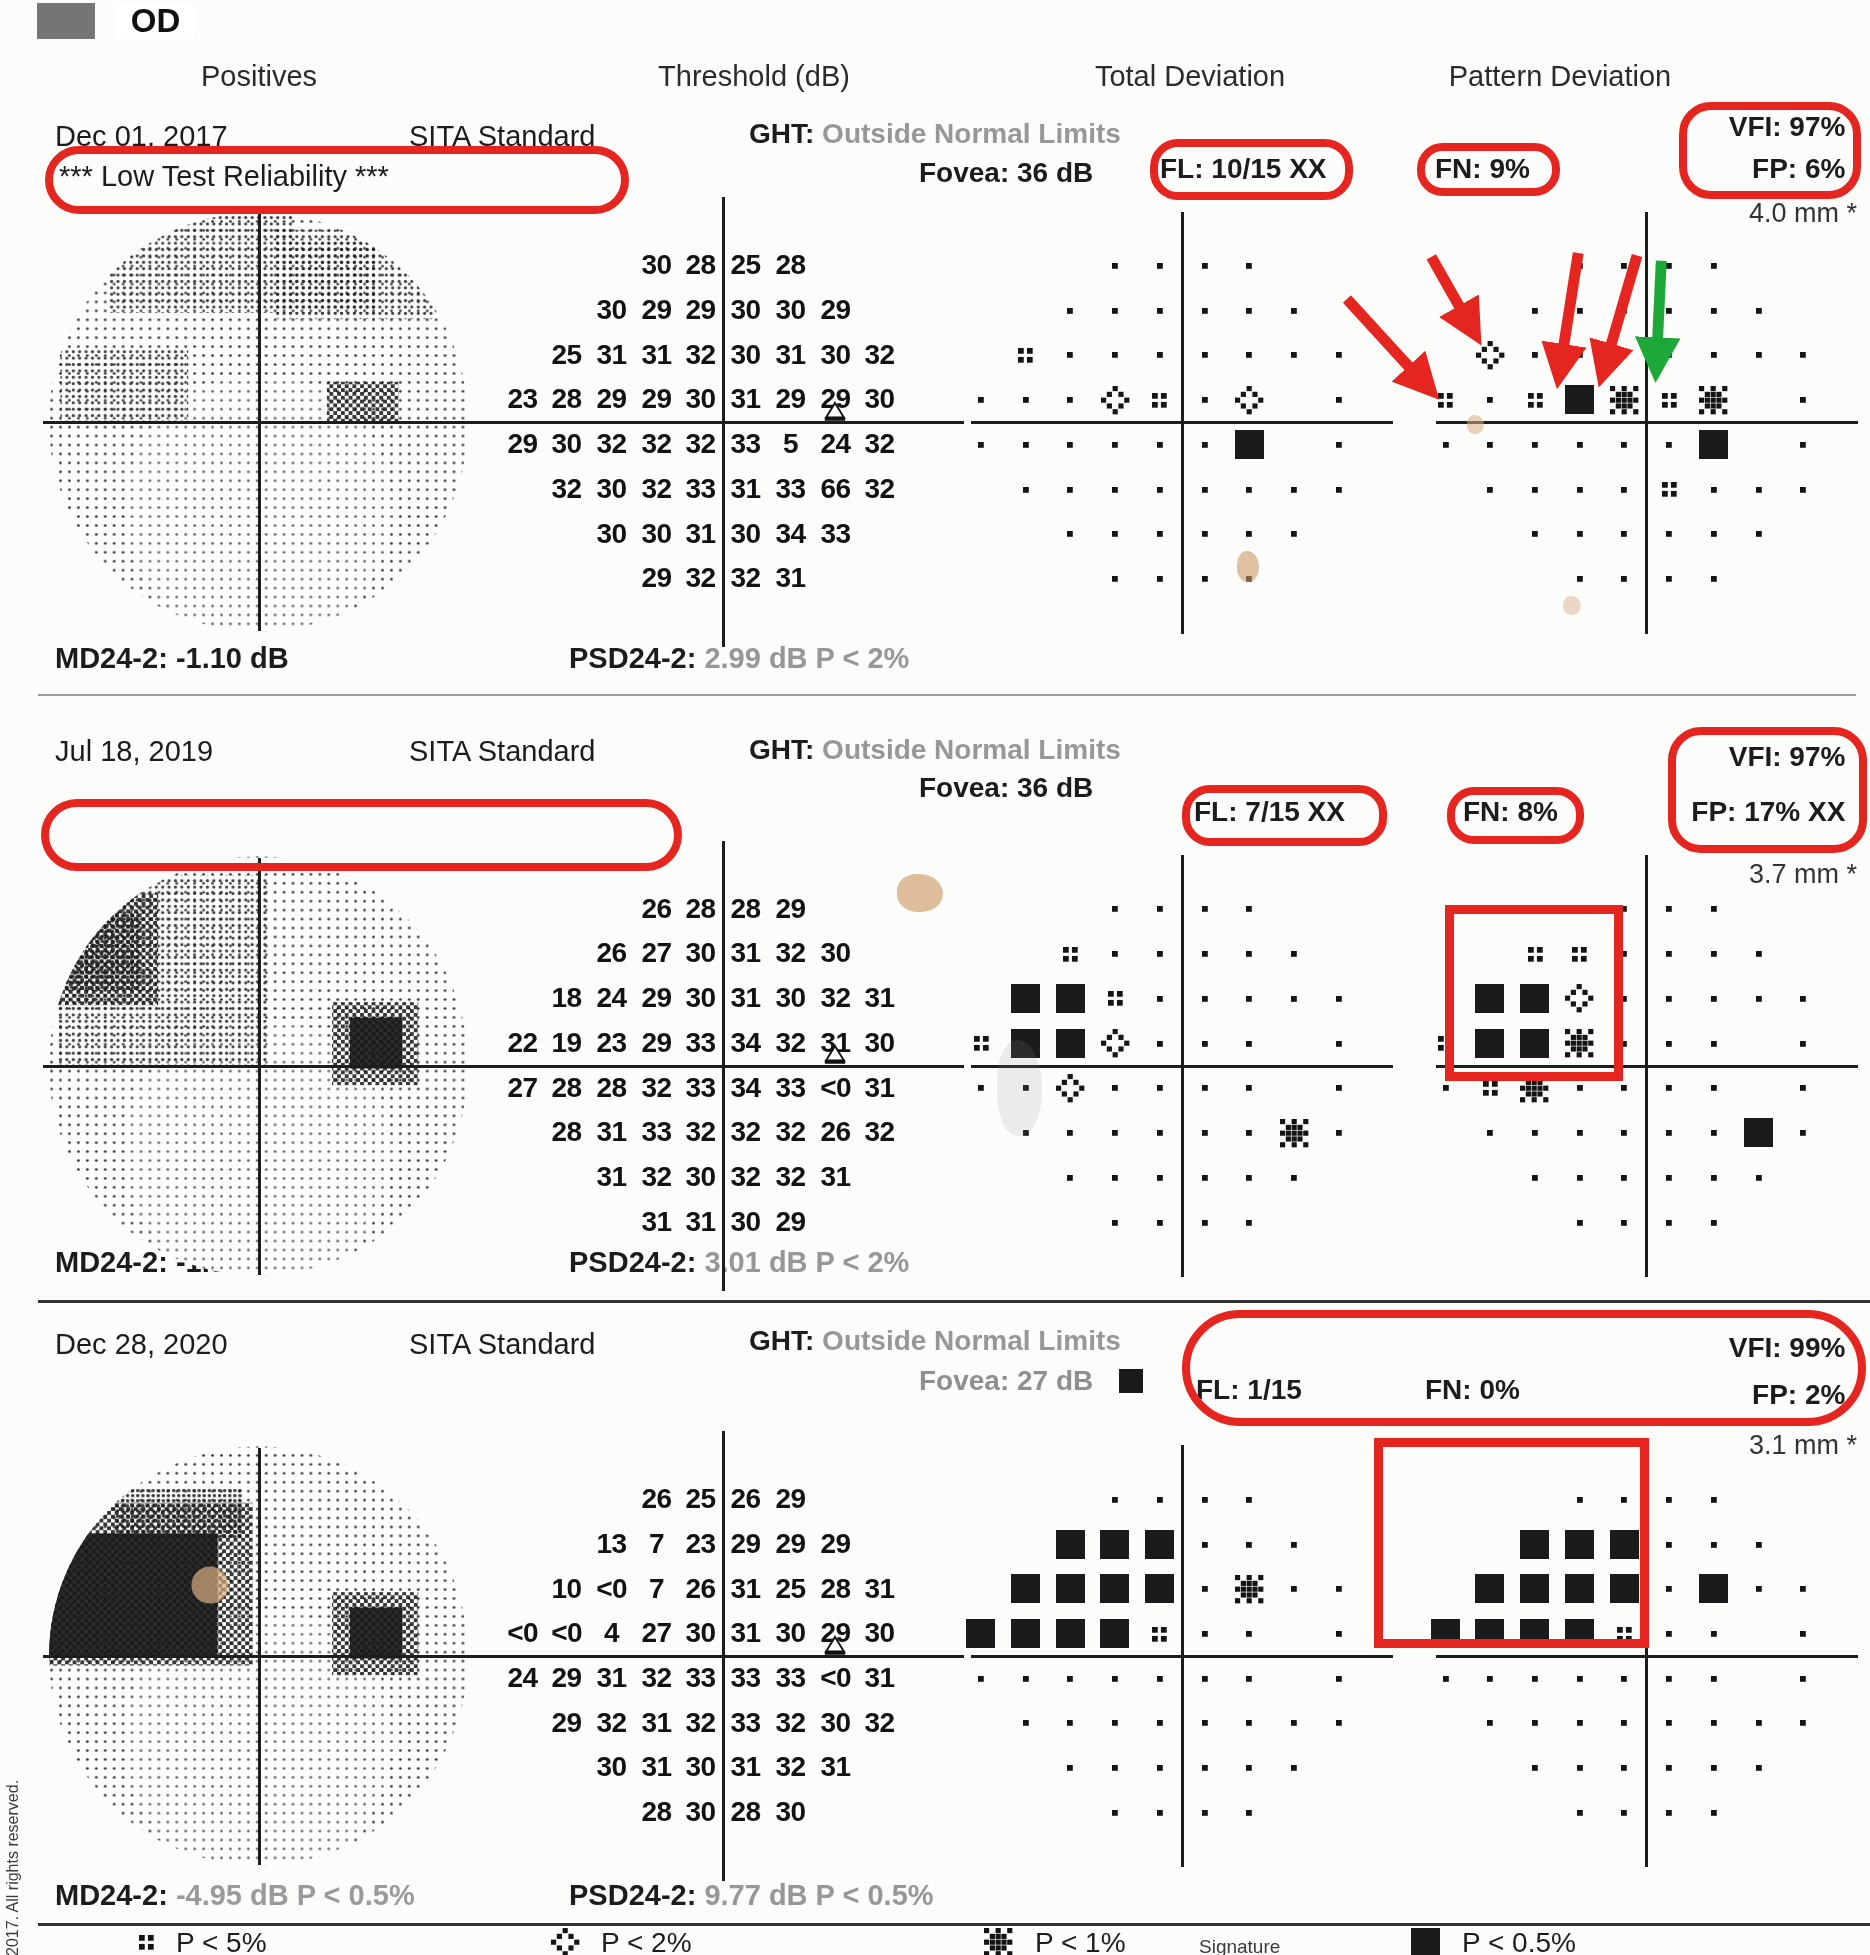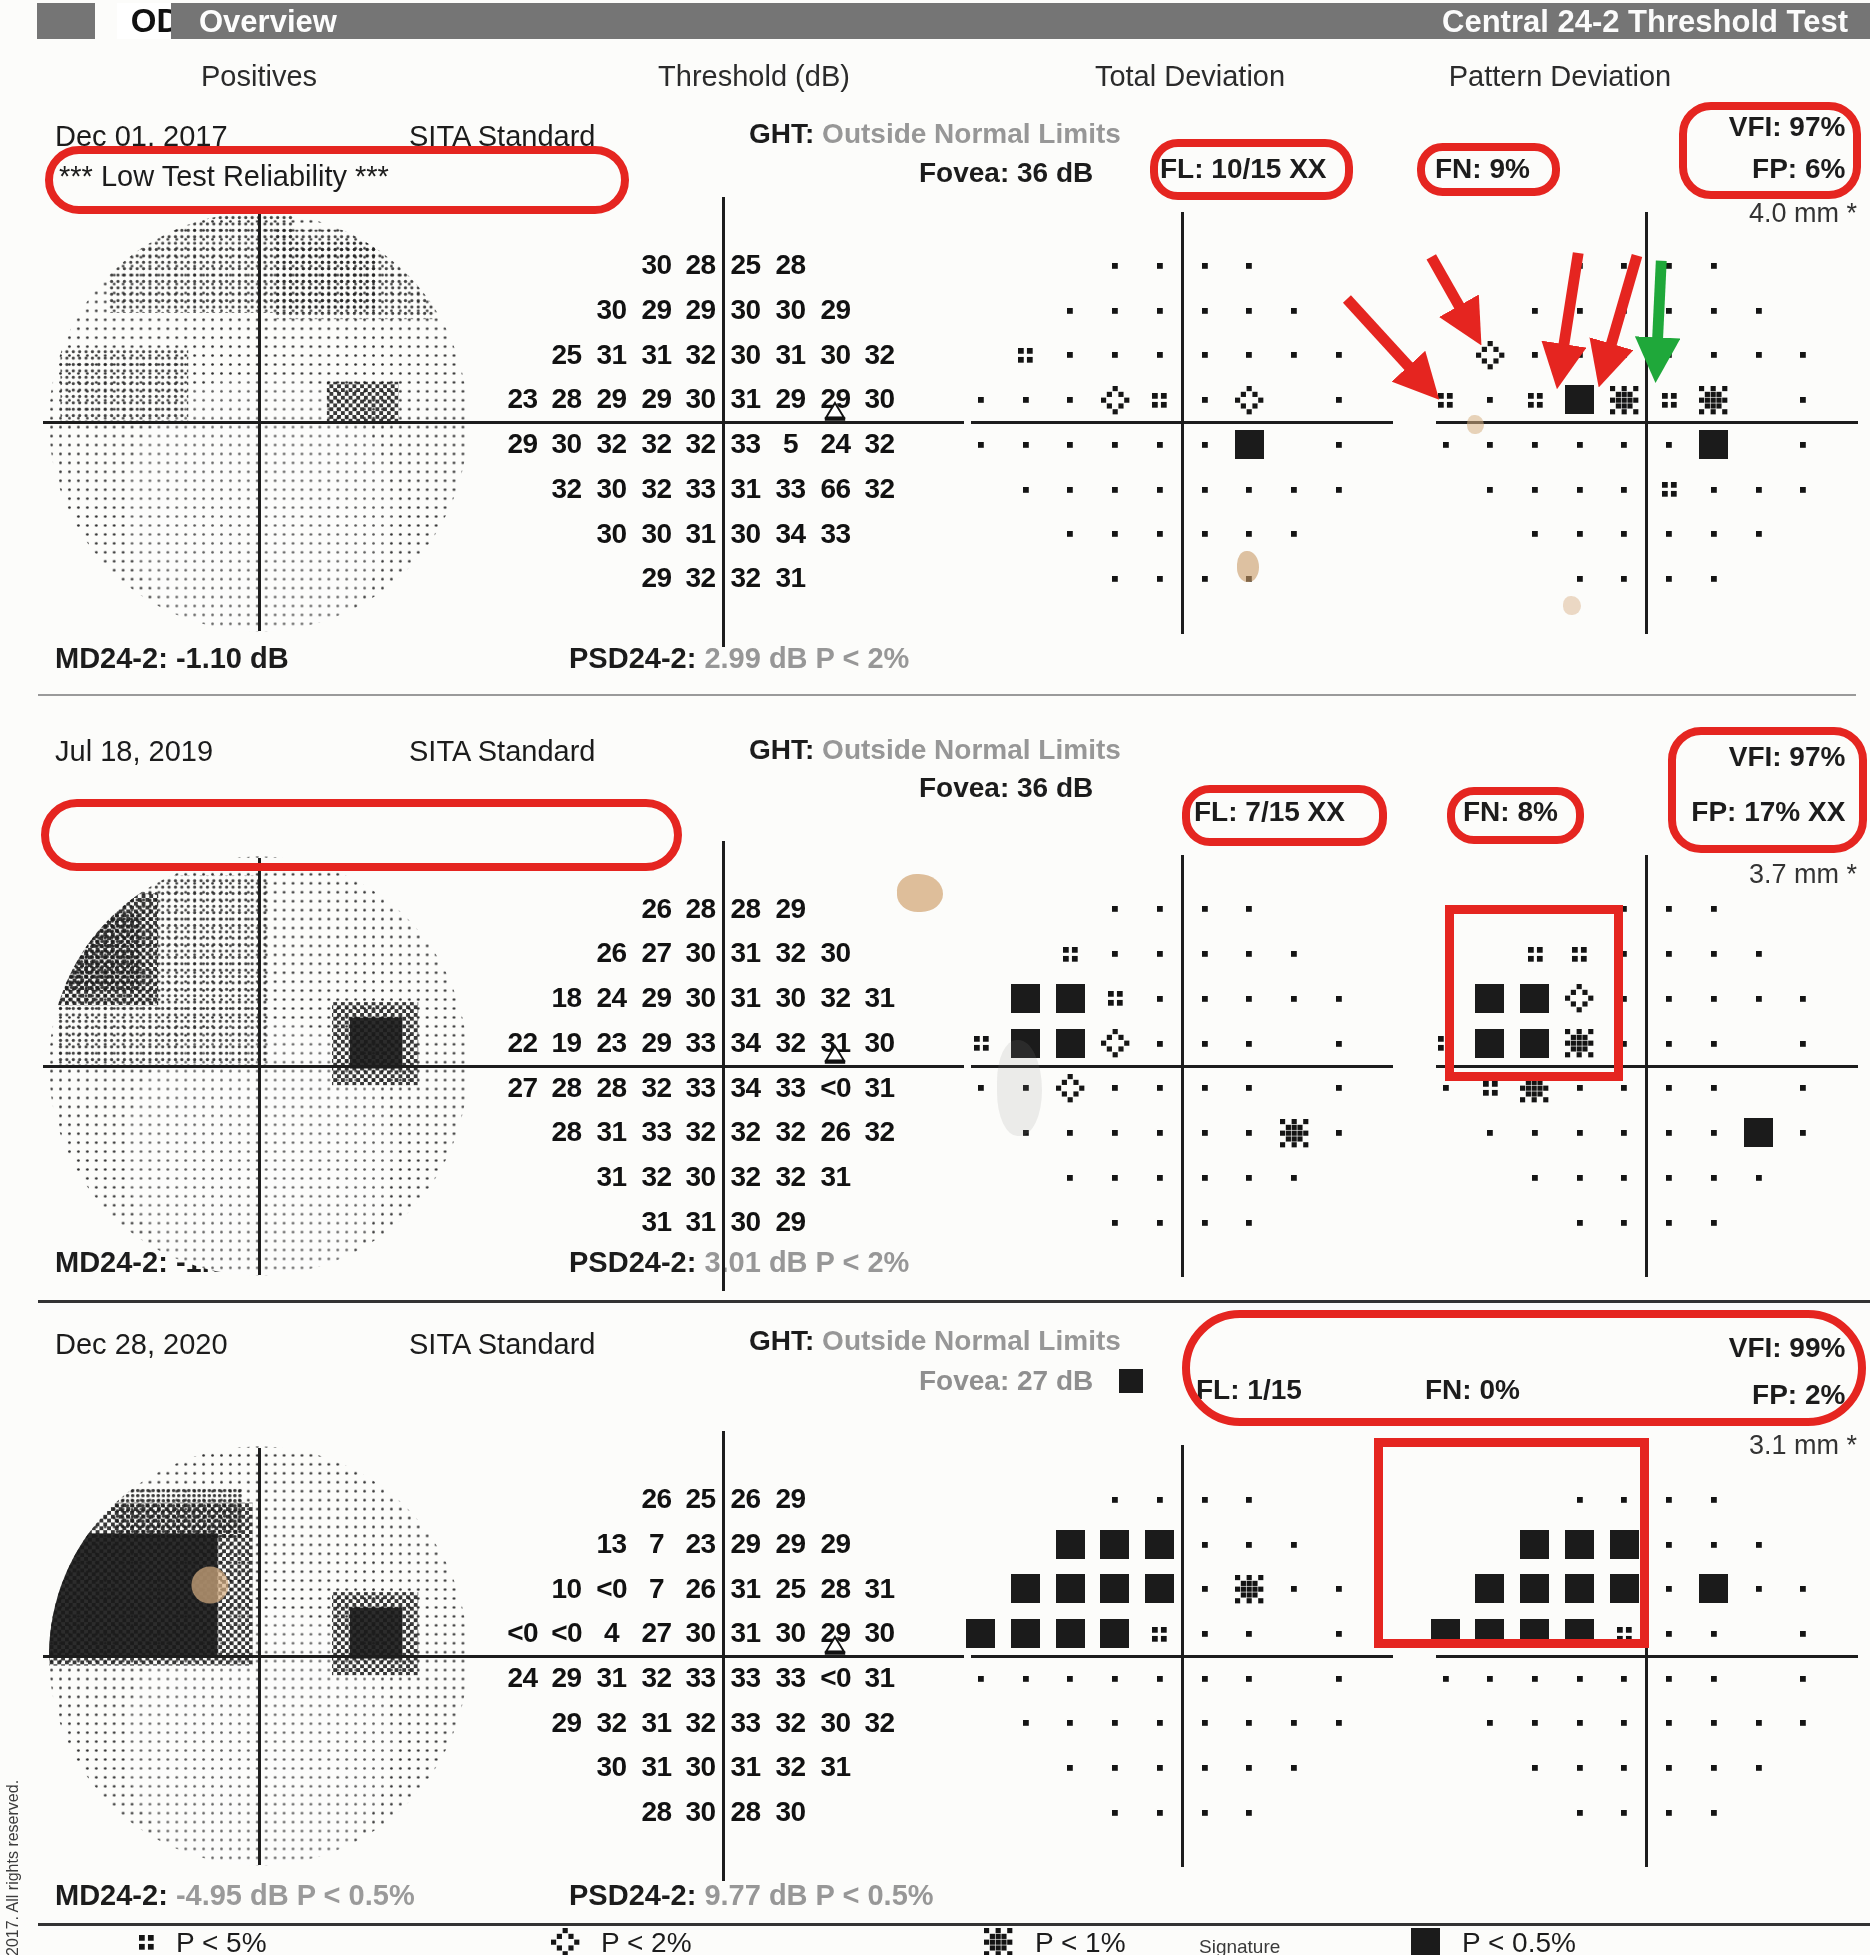--- a/index.html
+++ b/index.html
@@ -49,24 +49,20 @@
         <rect x="0" y="0" width="6" height="6" fill="#161616"></rect>
           <rect x="6" y="6" width="6" height="6" fill="#161616"></rect>
       </pattern>
     </defs>
   </svg>
 
   <div class="hdr-stub"></div>
   <div class="hdr-od">
       <span>OD</span>
     </div>
-  <div class="hdr-bar">
-    <span class="hdr-overview">Overview</span>
-    <span class="hdr-test">Central 24-2 Threshold Test</span>
-  </div>
 
   <div class="colhead" style="left:259px">Positives</div>
   <div class="colhead" style="left:754px">Threshold (dB)</div>
   <div class="colhead" style="left:1190px">Total Deviation</div>
   <div class="colhead" style="left:1560px">Pattern Deviation</div>
 
   <div id="dyn" class="abs" style="left:0;top:0;width:100%;height:100%">
       <div class="t" style="left: 55px; top: 120px; font-size: 29px; font-weight: 500;">Dec 01, 2017</div>
       <div class="t" style="left: 409px; top: 120px; font-size: 29px; font-weight: 500;">SITA Standard</div>
       <div class="t" style="left: 59px; top: 160px; font-size: 29px; font-weight: 500;">*** Low Test Reliability ***</div>

